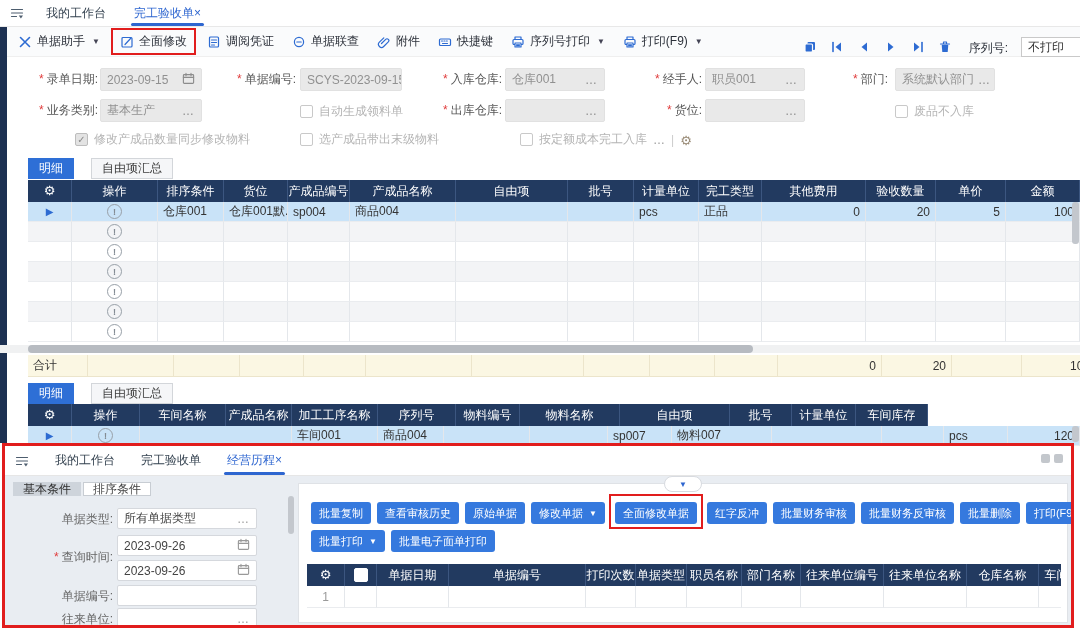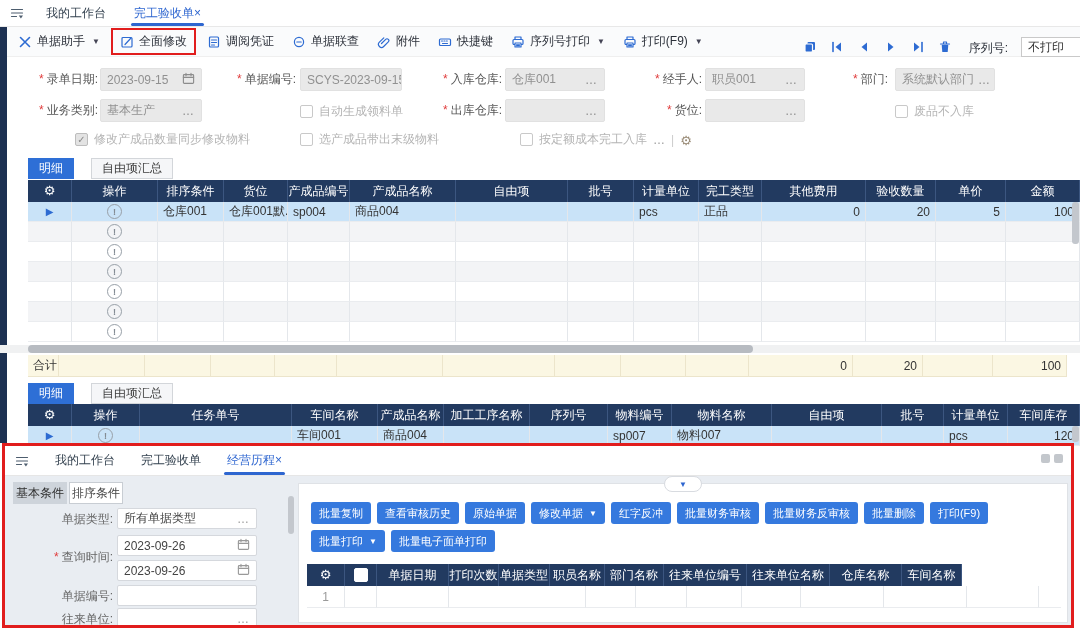--- a/index.html
+++ b/index.html
@@ -71,21 +71,21 @@
   .vthumb{position:absolute;width:7px;background:#c3c7cd;border-radius:3px;}
 
   
   .overlay{position:absolute;left:2px;top:443px;width:1072px;height:185px;border:3px solid #e11d1d;
     background:#e9edf2;box-sizing:border-box;overflow:hidden;}
   .ov-tabbar{position:absolute;left:0;top:0;right:0;height:30px;background:#fff;border-bottom:1px solid #e6e6e6;
     display:flex;align-items:center;gap:26px;padding-left:10px;box-sizing:border-box;}
   .winbtns{position:absolute;right:8px;top:8px;display:flex;gap:4px;}
   .winbtn{width:9px;height:9px;background:#c3c7cc;border-radius:2px;cursor:pointer;}
 
-  .ftab{height:22px;padding:0 2px;display:flex;align-items:center;background:#fff;border:1px solid #c8cdd3;color:#444;
+  .ftab{height:14px;padding:0 9px;display:flex;align-items:center;background:#fff;border:1px solid #c8cdd3;color:#444;
     cursor:pointer;box-sizing:border-box;}
   .ftab.active{background:#ced4db;border-color:#ced4db;color:#2f2f2f;}
   .ovlabel{position:absolute;text-align:right;color:#666;white-space:nowrap;}
   .ovinput{position:absolute;height:21px;background:#fff;border:1px solid #d5d8dd;border-radius:2px;color:#444;
     display:flex;align-items:center;padding:0 6px;box-sizing:box-box;box-sizing:border-box;}
   .ovinput .sfx{margin-left:auto;color:#999;letter-spacing:1px;}
   .calic{color:#6b7480;}
 
   .card{position:absolute;left:293px;top:37px;width:770px;height:140px;background:#fff;border:1px solid #dfe2e6;box-sizing:border-box;}
   .pill{position:absolute;left:50%;top:-8px;transform:translateX(-50%);width:36px;height:14px;background:#fff;
@@ -460,21 +460,21 @@
         <div class="td right" style="width: 70px;"></div>
         <div class="td right" style="width: 74px;"></div>
       </div>
     </div>
   <div class="hscroll" style="top:345px;">
     <div class="hthumb" style="left:28px;width:725px;"></div>
   </div>
   <div class="vthumb" style="left:1072px;top:202px;height:42px;"></div>
   <div class="tbl total" id="g1total" style="left:28px;top:355px;width:1052px;">
       <div class="trow">
-        <div class="td" style="width: 31px;">合计</div>
+        <div class="td" style="width: 60px;">合计</div>
         <div class="td" style="width: 86px;"></div>
         <div class="td" style="width: 66px;"></div>
         <div class="td" style="width: 64px;"></div>
         <div class="td" style="width: 62px;"></div>
         <div class="td" style="width: 106px;"></div>
         <div class="td" style="width: 112px;"></div>
         <div class="td" style="width: 66px;"></div>
         <div class="td" style="width: 65px;"></div>
         <div class="td" style="width: 63px;"></div>
         <div class="td right" style="width: 104px;">0</div>
@@ -487,21 +487,20 @@
   <div class="gtabs" id="g2tabs" style="left:28px;top:383px;">
       <div class="gtab active">明细</div>
       <div class="gtab">自由项汇总</div>
     </div>
   <div class="tbl" id="g2" style="left:28px;top:404px;width:1052px;">
       <div class="trow">
         <div class="th" style="width: 44px;">
           <span class="gearglyph">⚙</span>
         </div>
         <div class="th" style="width: 68px;">操作</div>
-        <div class="th" style="width: 152px;">任务单号</div>
         <div class="th" style="width: 86px;">车间名称</div>
         <div class="th" style="width: 66px;">产成品名称</div>
         <div class="th" style="width: 86px;">加工工序名称</div>
         <div class="th" style="width: 78px;">序列号</div>
         <div class="th" style="width: 64px;">物料编号</div>
         <div class="th" style="width: 100px;">物料名称</div>
         <div class="th" style="width: 110px;">自由项</div>
         <div class="th" style="width: 62px;">批号</div>
         <div class="th" style="width: 64px;">计量单位</div>
         <div class="th" style="width: 72px;">车间库存</div>
@@ -595,20 +594,25 @@
           <button class="btn">
             <span>查看审核历史</span>
           </button>
           <button class="btn">
             <span>原始单据</span>
           </button>
           <button class="btn">
             <span>修改单据</span>
             <span class="caret">▼</span>
           </button>
+          <span class="redwrap">
+            <button class="btn">
+              <span>全面修改单据</span>
+            </button>
+          </span>
           <button class="btn">
             <span>红字反冲</span>
           </button>
           <button class="btn">
             <span>批量财务审核</span>
           </button>
           <button class="btn">
             <span>批量财务反审核</span>
           </button>
           <button class="btn">
@@ -629,20 +633,21 @@
         </div>
       <div class="tbl ovtbl" id="ovTbl" style="left:8px;top:80px;width:754px;">
           <div class="trow">
             <div class="th" style="width: 38px;">
               <span class="gearglyph">⚙</span>
             </div>
             <div class="th" style="width: 32px;">
               <span class="hcb"></span>
             </div>
             <div class="th" style="width: 72px;">单据日期</div>
+            <div class="th" style="width: 137px;">单据编号</div>
             <div class="th" style="width: 50px;">打印次数</div>
             <div class="th" style="width: 51px;">单据类型</div>
             <div class="th" style="width: 55px;">职员名称</div>
             <div class="th" style="width: 59px;">部门名称</div>
             <div class="th" style="width: 83px;">往来单位编号</div>
             <div class="th" style="width: 83px;">往来单位名称</div>
             <div class="th" style="width: 72px;">仓库名称</div>
             <div class="th" style="width: 60px;">车间名称</div>
           </div>
           <div class="trow">

